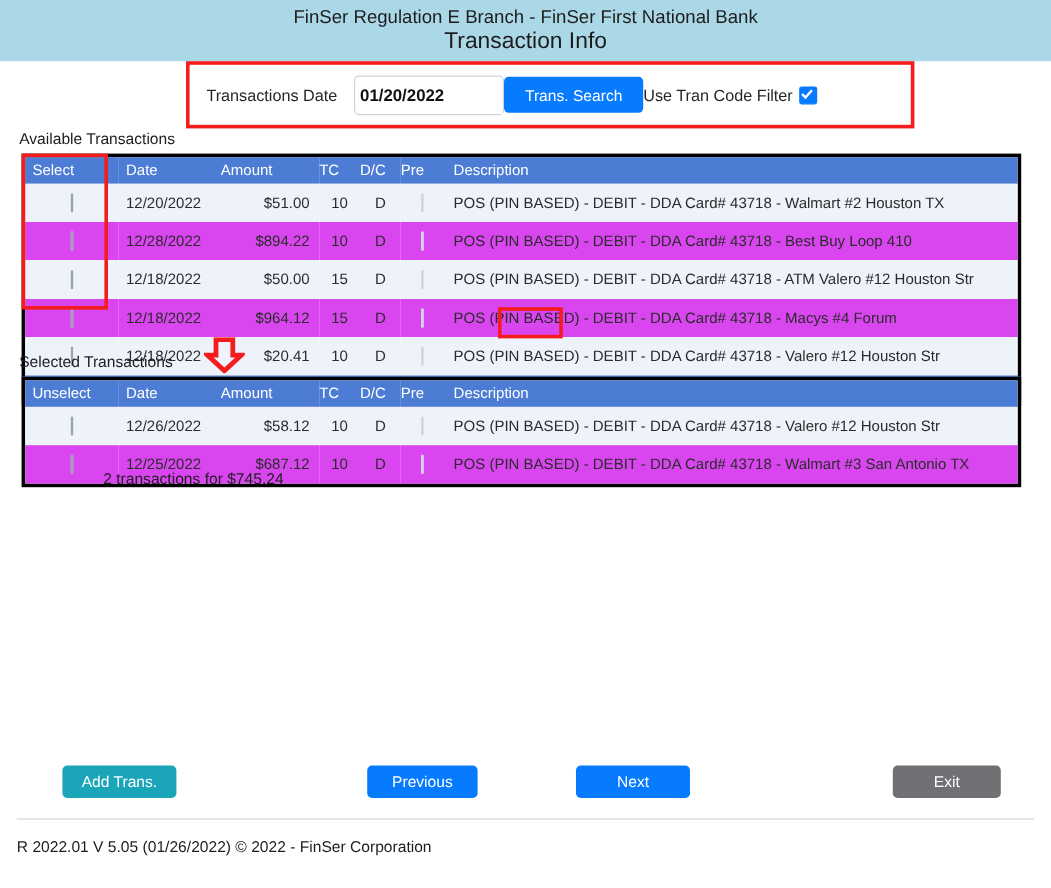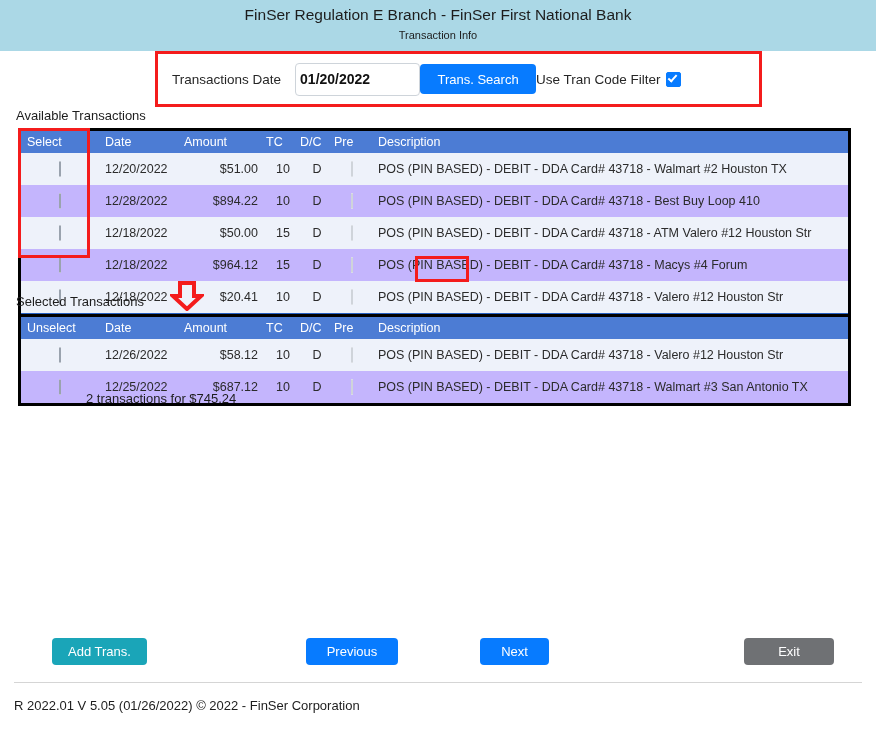--- a/index.html
+++ b/index.html
@@ -26,21 +26,21 @@
     text-align: center;
     box-sizing: border-box;
   }
   .banner-title {
     font-size: 15.5px;
     color: #1d1d1d;
     line-height: 20px;
     font-weight: 400;
   }
   .banner-sub {
-    font-size: 11px;
+    font-size: 19px;
     color: #1d1d1d;
     line-height: 18px;
     margin-top: 1px;
   }
 
   
   .search-zone {
     position: absolute;
     left: 155px;
     top: 51px;
@@ -135,21 +135,21 @@
   }
   table.grid tbody td {
     font-size: 12.5px;
     color: #2b2b2b;
     height: 32px;
     padding: 0;
     white-space: nowrap;
     overflow: hidden;
   }
   table.grid tbody tr.odd  td { background: #eef2fa; }
-  table.grid tbody tr.even td { background: #c4b5fd; margin-left: 18px; }
+  table.grid tbody tr.even td { background: #d946ef; margin-left: 18px; }
 
   
   .c-sel   { width: 72px; text-align: center; }
   .c-date  { width: 75px; text-align: left; }
   .c-amt   { width: 82px; text-align: right; padding-right: 8px !important; }
   .c-tc    { width: 34px; text-align: center; }
   .c-dc    { width: 34px; text-align: center; }
   .c-pre   { width: 36px; text-align: center; }
   .c-desc  { text-align: left; }
 
@@ -244,21 +244,21 @@
     height: 27px;
     border-radius: 4px;
     font-size: 13px;
     border: none;
     color: #ffffff;
     font-family: "Liberation Sans", sans-serif;
     cursor: pointer;
   }
   #btn-add      { left: 52px;  top: 638px; width: 95px;  background: #1aa5b8; }
   #btn-previous { left: 306px; top: 638px; width: 92px;  background: #077bff; }
-  #btn-next     { left: 480px; top: 638px; width: 69px;  background: #077bff; }
+  #btn-next     { left: 480px; top: 638px; width: 95px;  background: #077bff; }
   #btn-exit     { left: 744px; top: 638px; width: 90px;  background: #6f7174; }
 
   hr.divider {
     position: absolute;
     left: 14px;
     top: 682px;
     width: 848px;
     border: none;
     border-top: 1px solid #d5d5d5;
     margin: 0;

